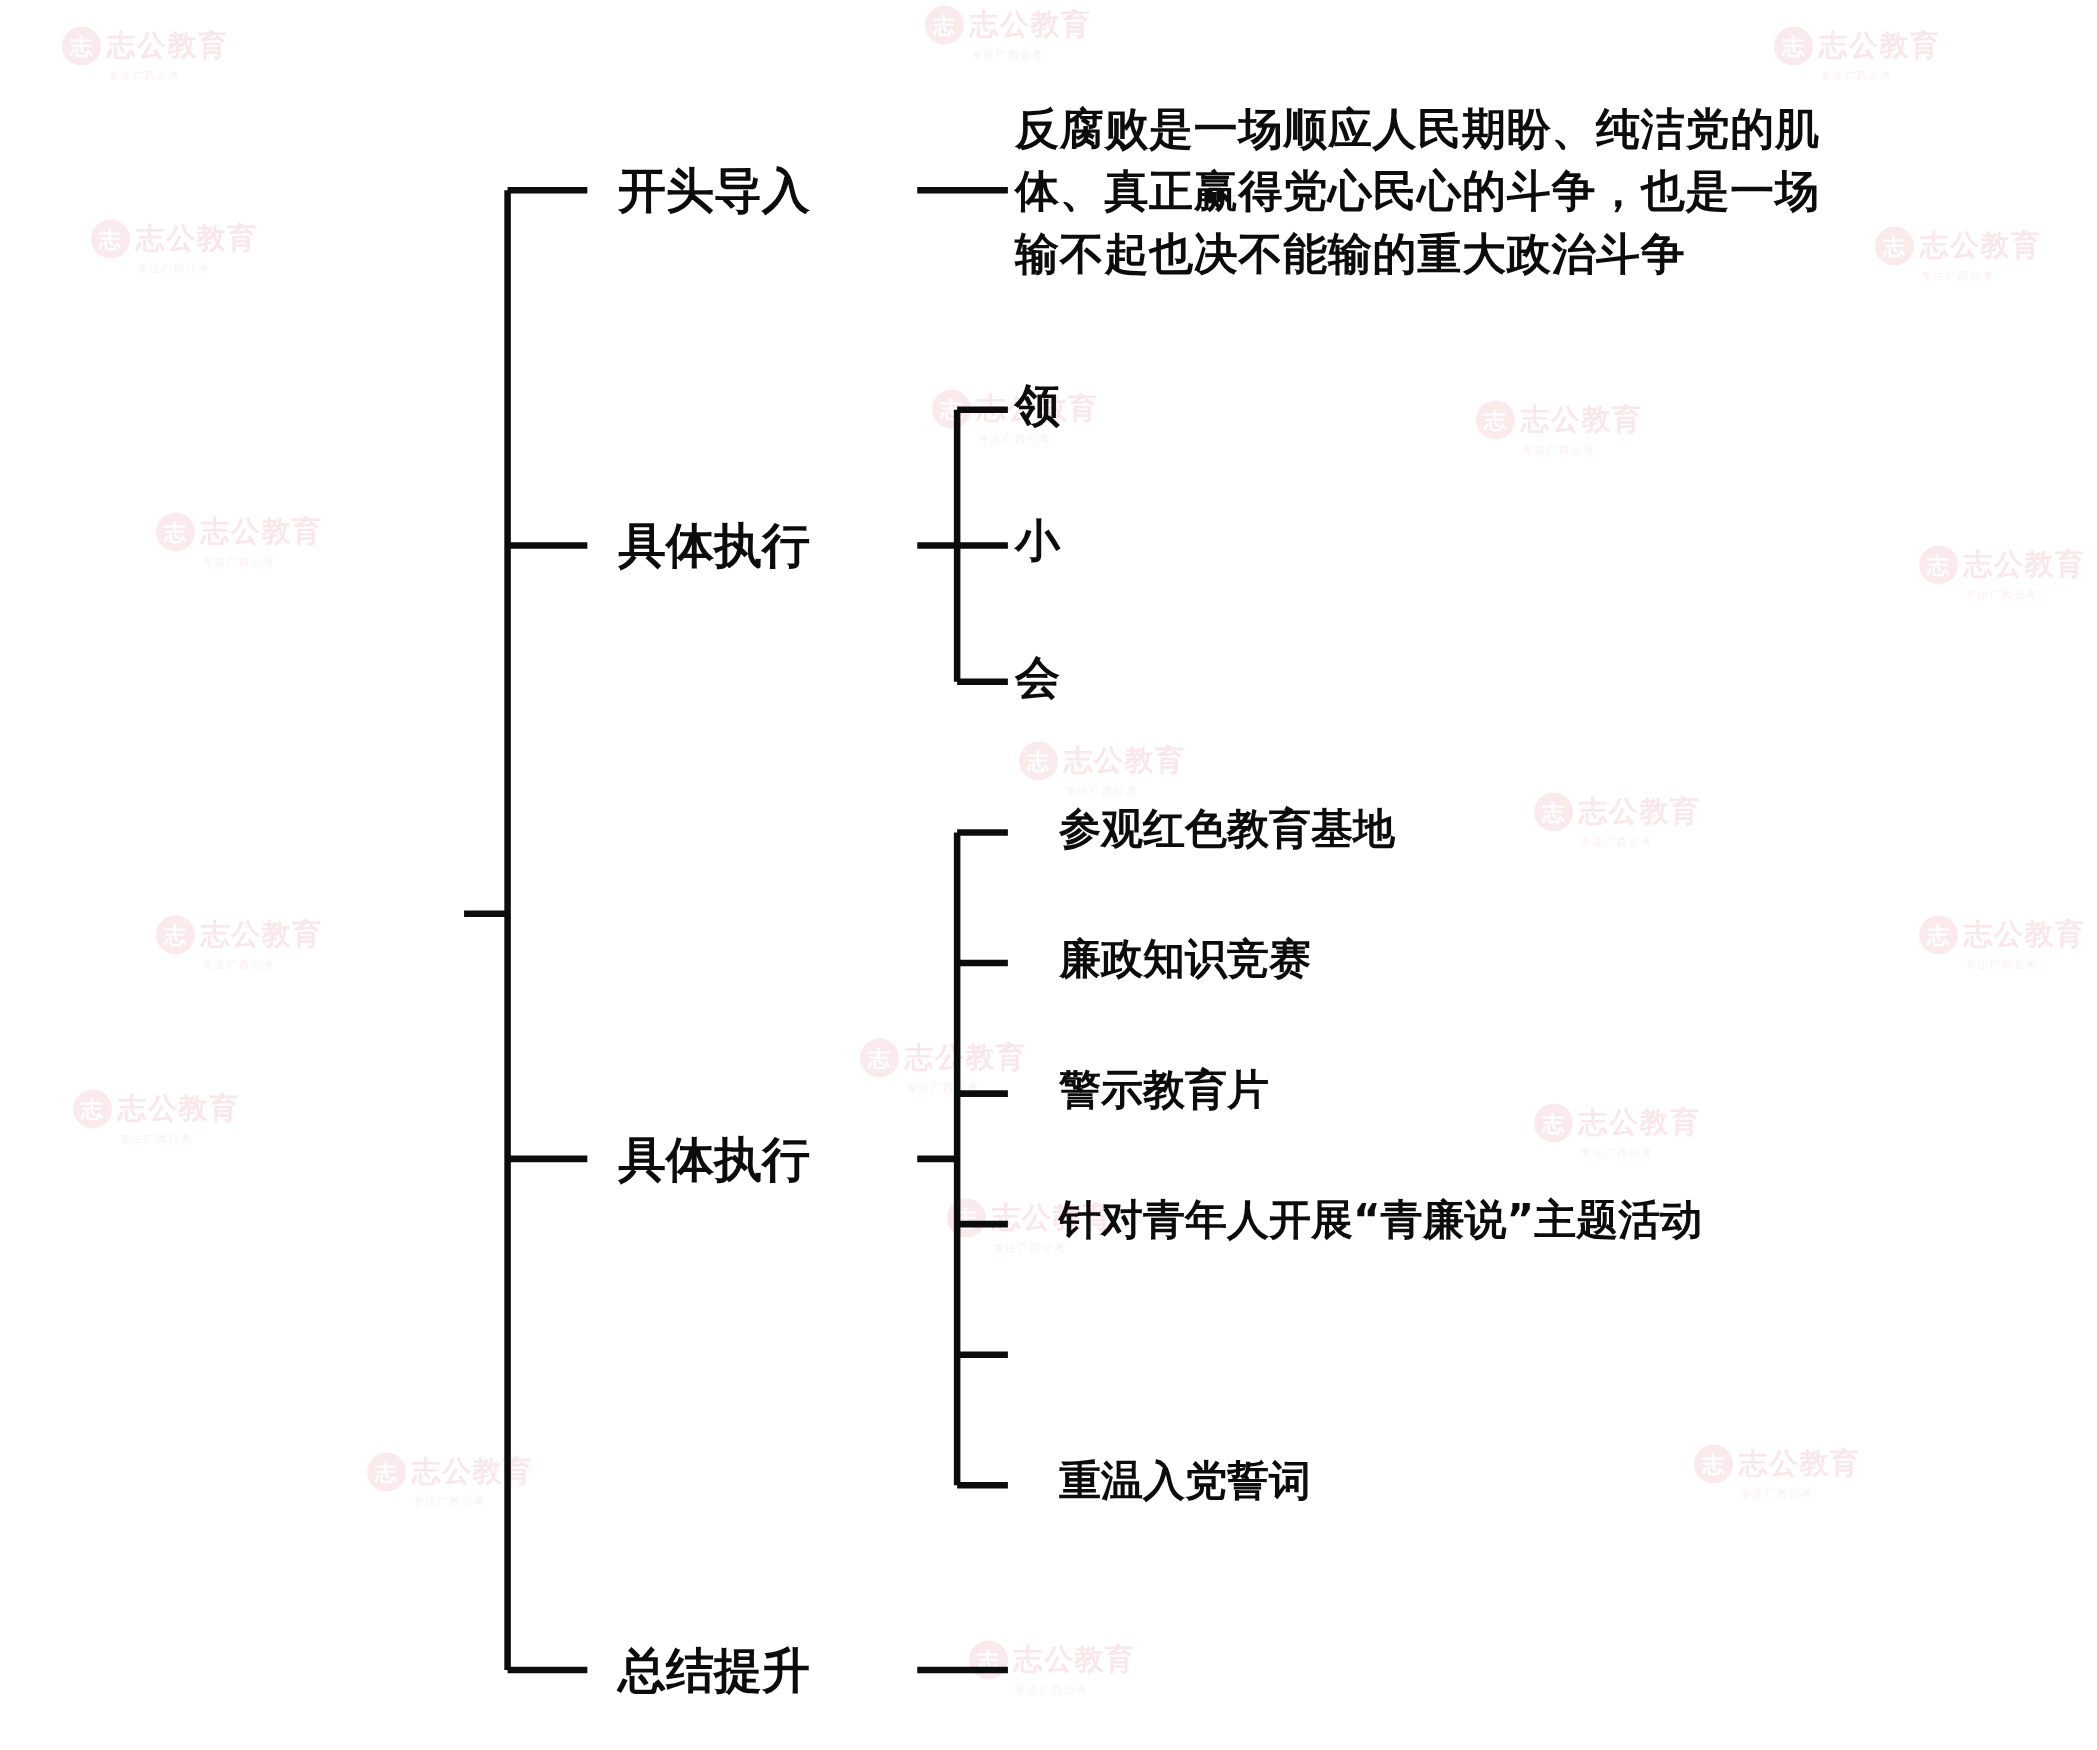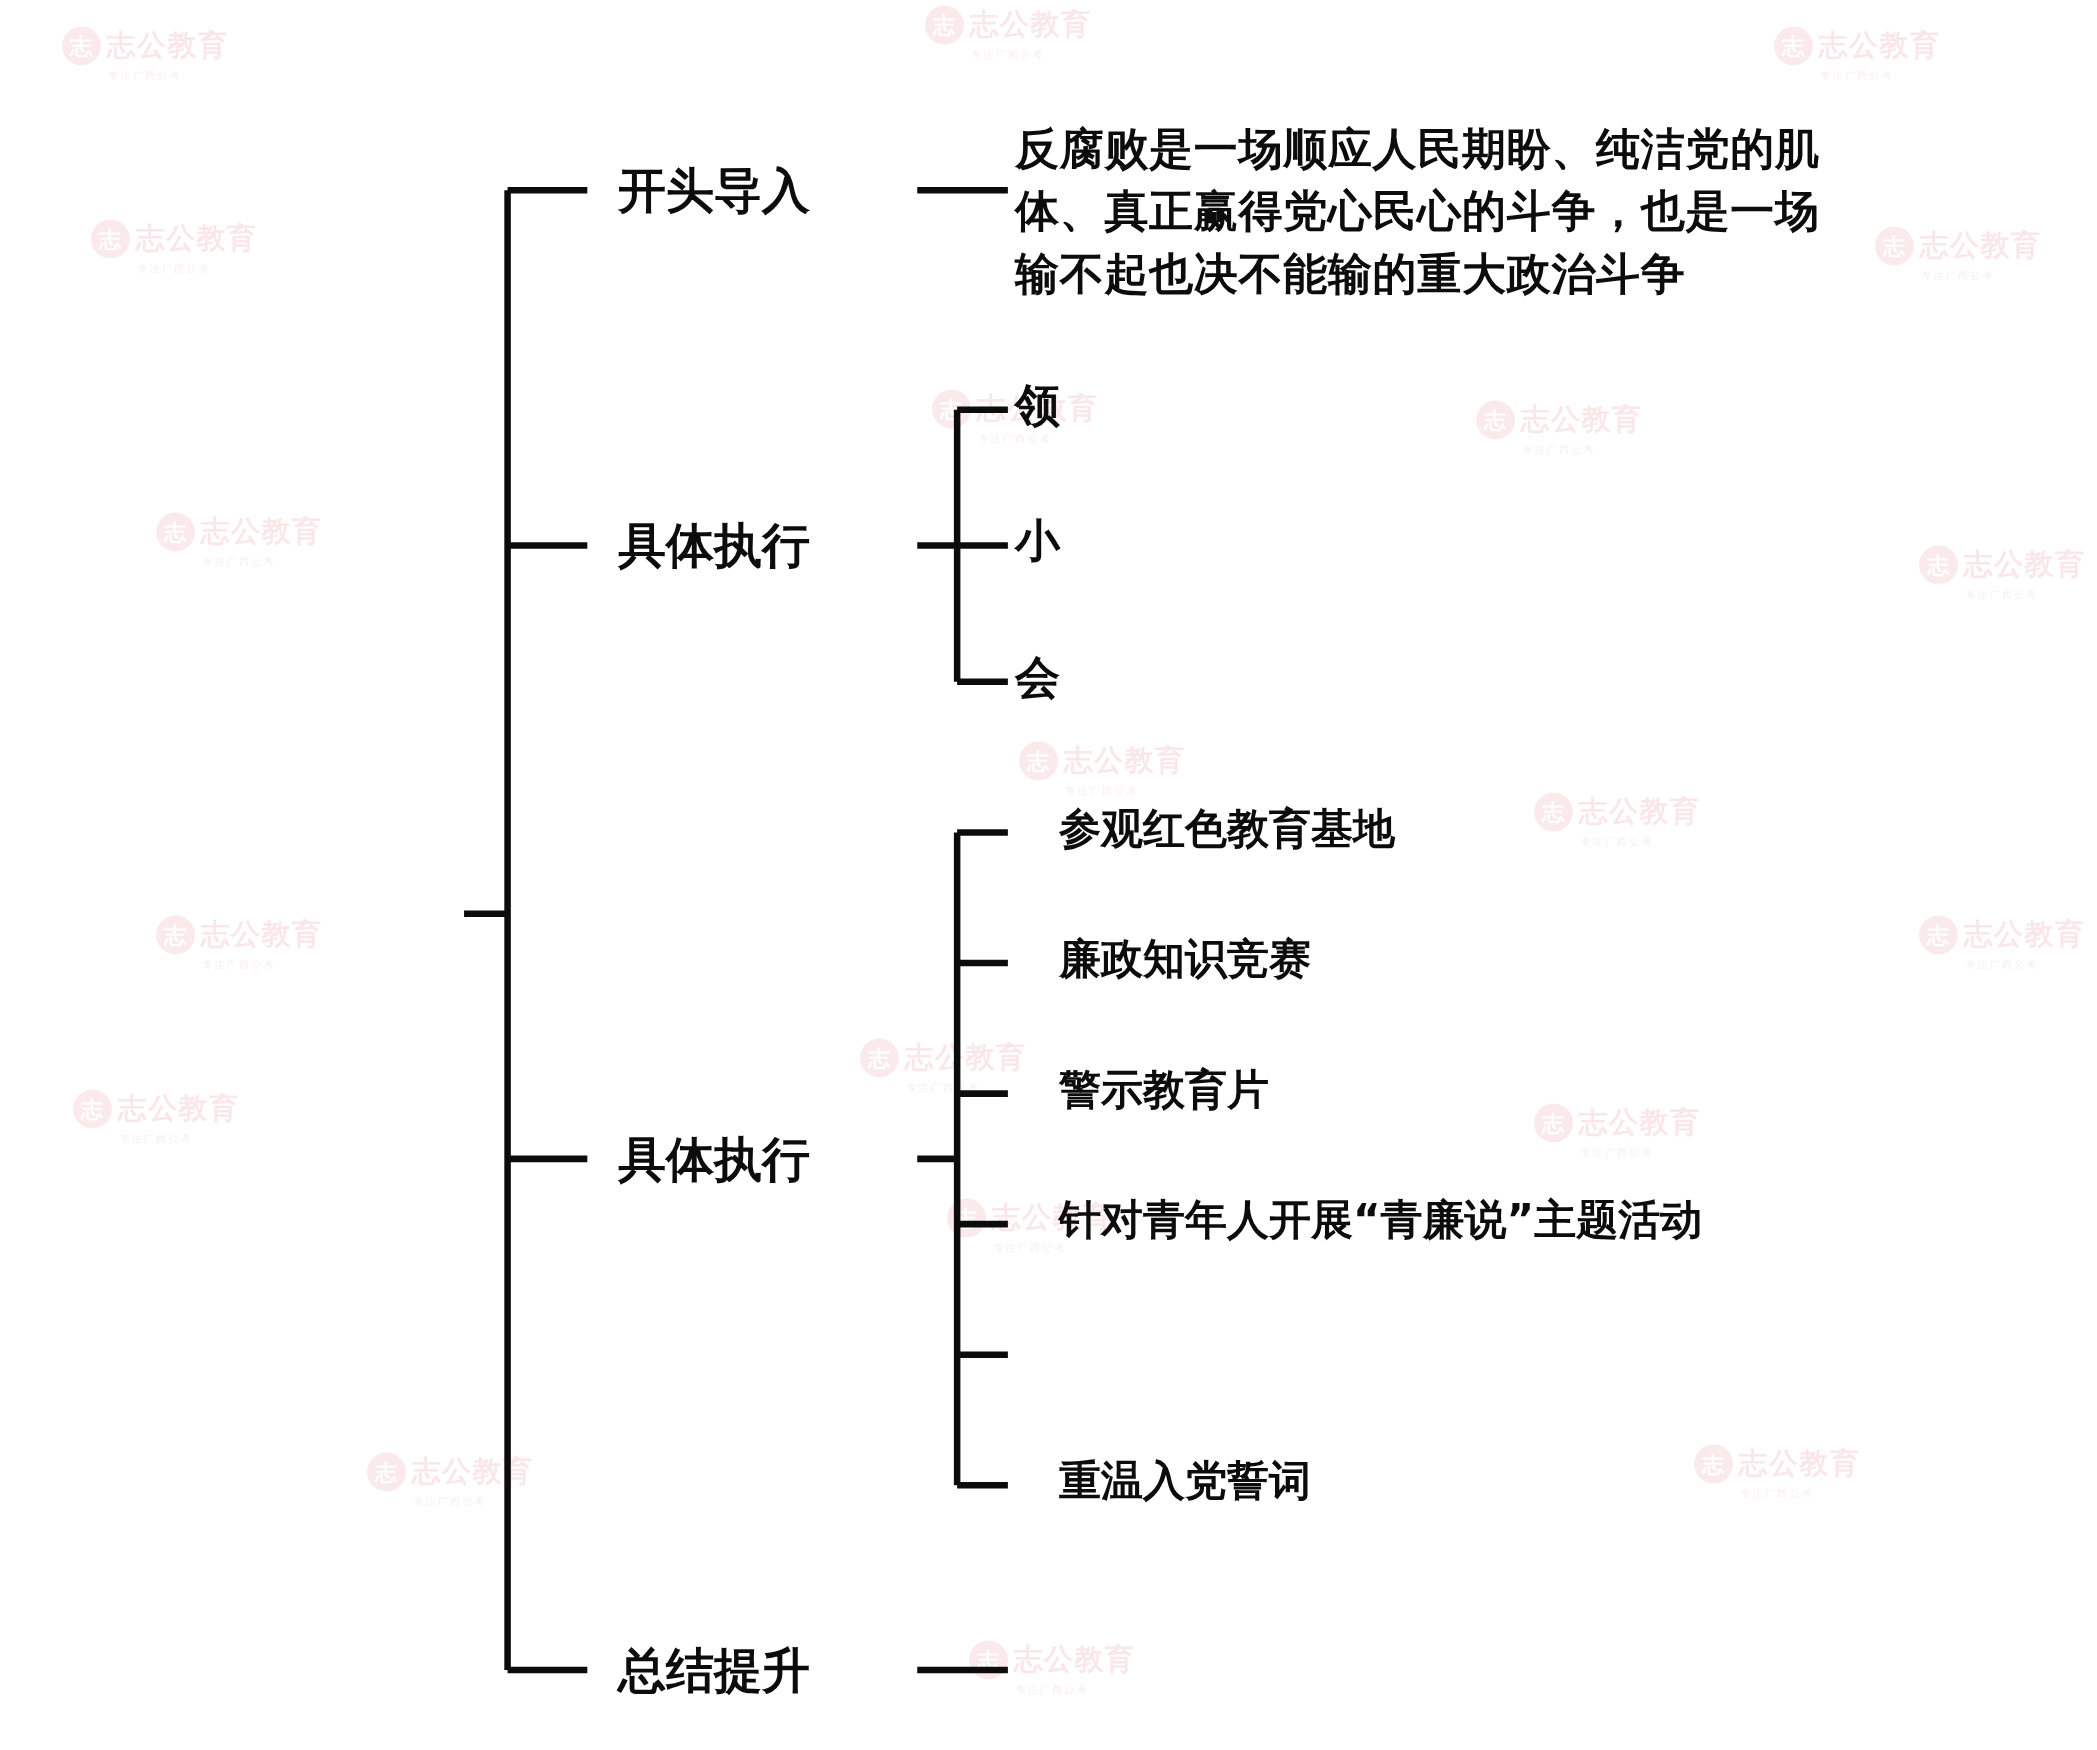--- a/index.html
+++ b/index.html
@@ -74,21 +74,21 @@
     inset: 0;
     z-index: 10;
   }
   .node {
     position: absolute;
     font-weight: bold;
     color: #0c0c0c;
     white-space: pre;
     line-height: 1.34;
   }
-  .node.wrap { white-space: normal; margin-top: 20px; }
+  .node.wrap { white-space: normal; }
 
   #root-node {
     left: 44px;
     top: 809px;
     width: 370px;
     text-align: center;
     font-size: 62px;
     line-height: 1.25;
   }
 

